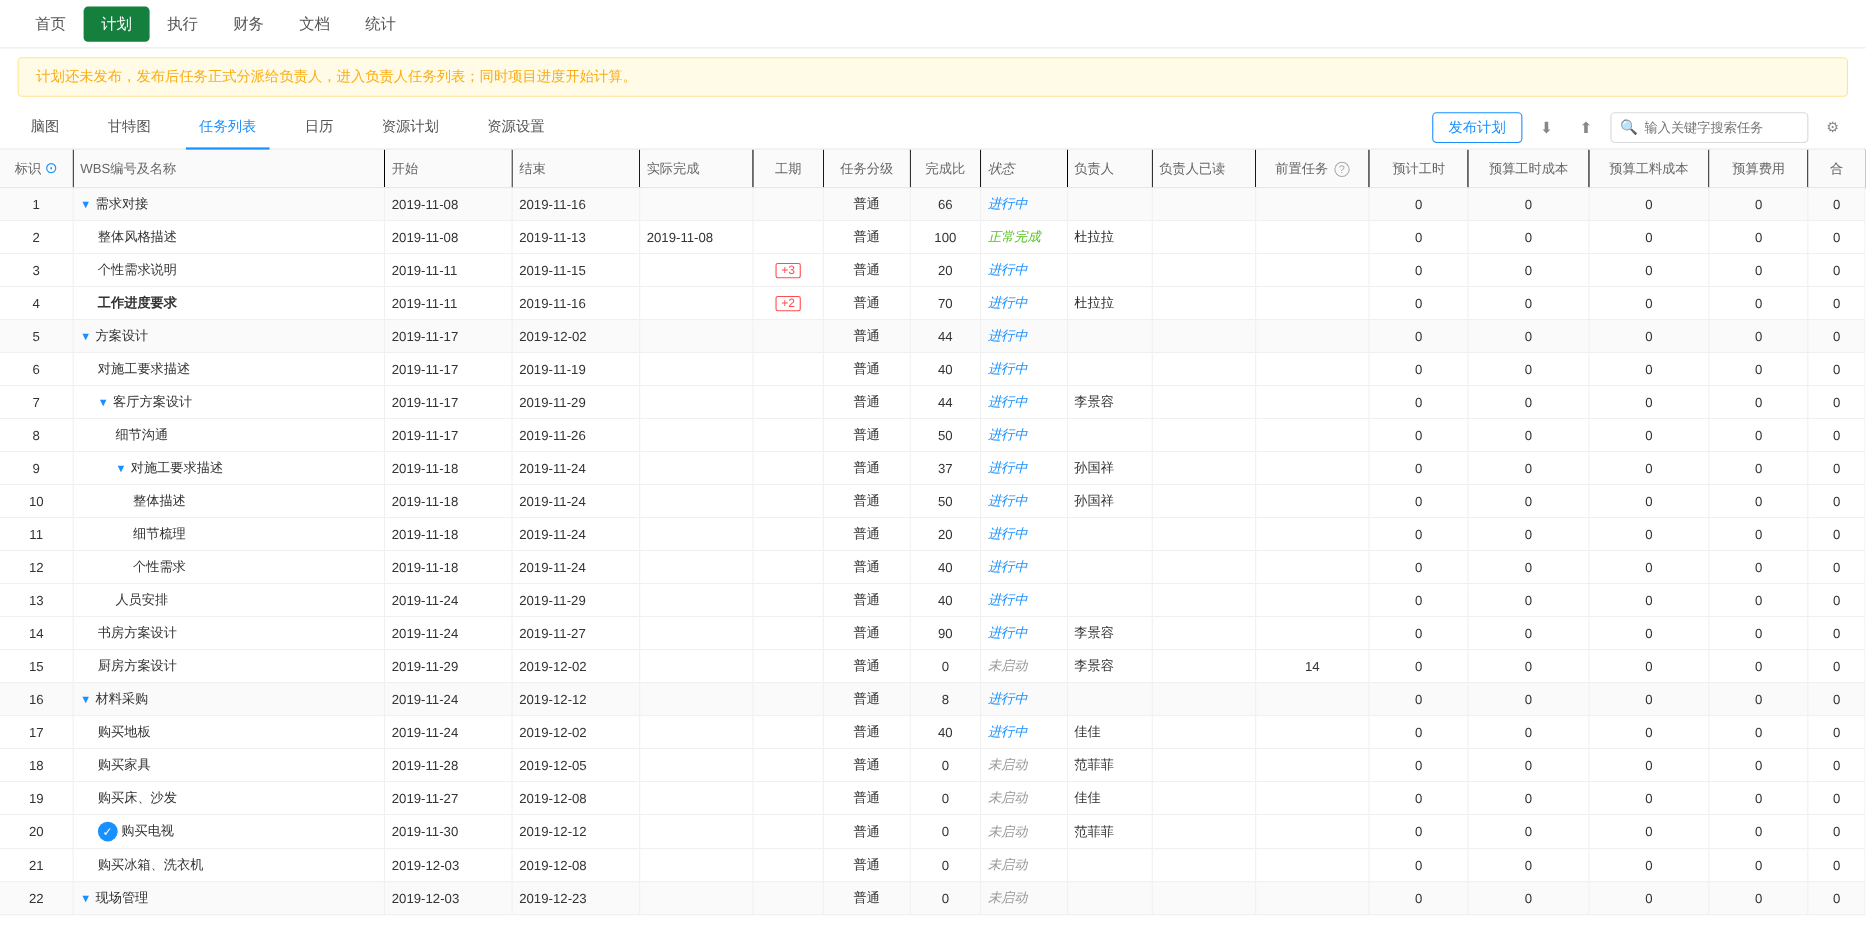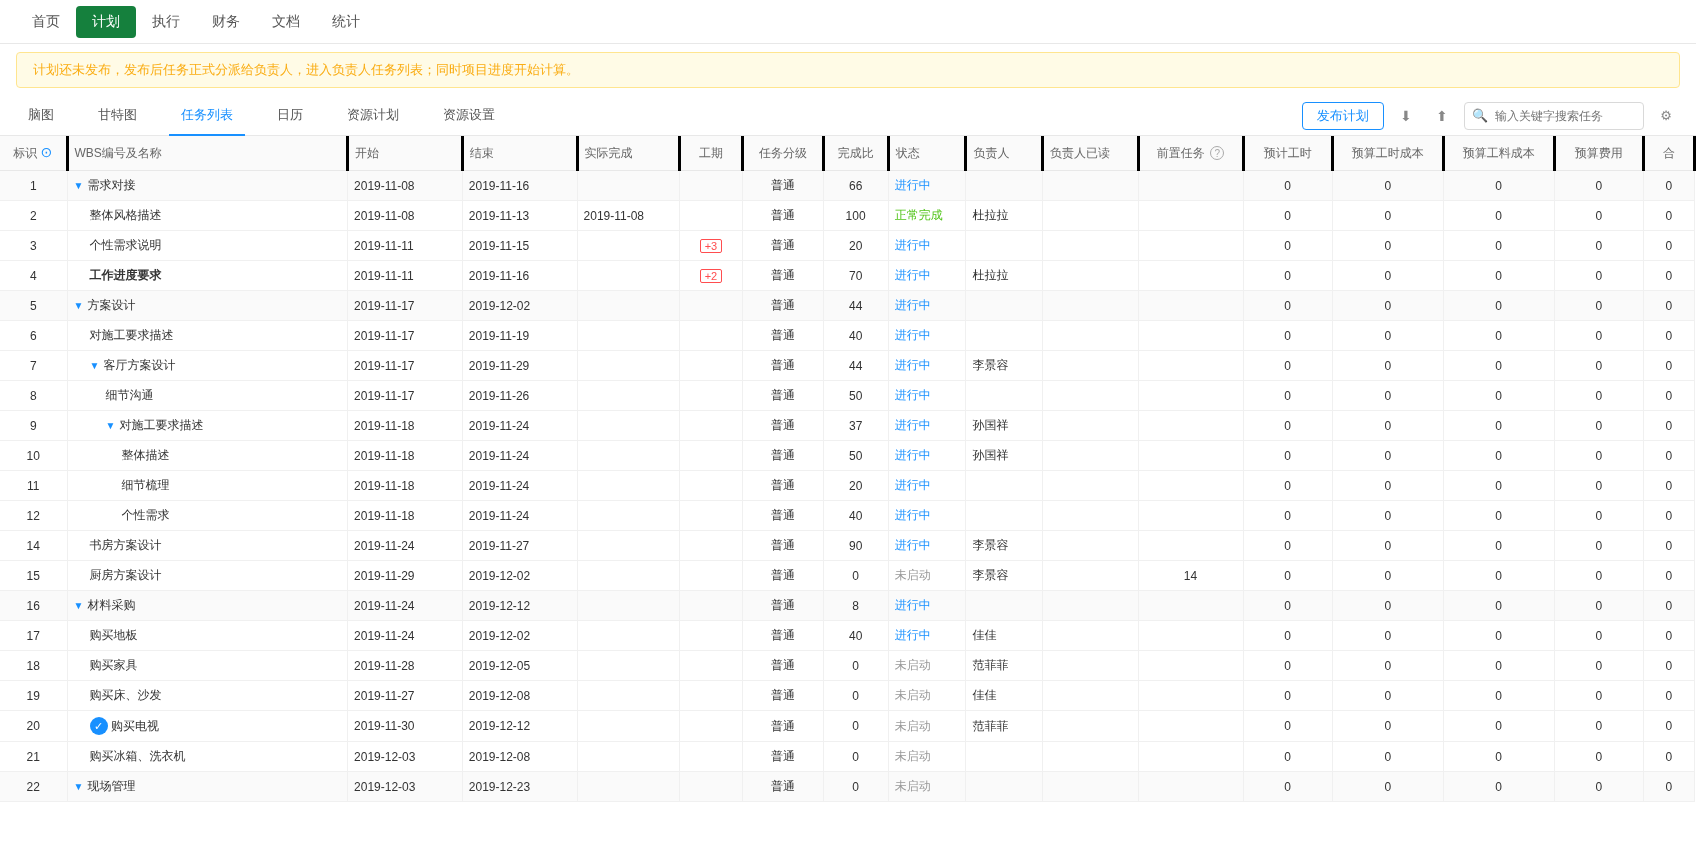--- a/index.html
+++ b/index.html
@@ -22,32 +22,32 @@
     .publish-btn { background: #fff; border: 1px solid #1890ff; color: #1890ff; padding: 4px 14px; border-radius: 4px; cursor: pointer; font-size: 13px; }
     .icon-btn { width: 28px; height: 28px; display: flex; align-items: center; justify-content: center; cursor: pointer; color: #888; font-size: 14px; }
     .search-box { display: flex; align-items: center; border: 1px solid #d9d9d9; border-radius: 4px; padding: 0 8px; height: 28px; gap: 6px; }
     .search-box input { border: none; outline: none; font-size: 12px; color: #999; width: 140px; background: transparent; }
     .gear-icon { width: 28px; height: 28px; display: flex; align-items: center; justify-content: center; cursor: pointer; color: #888; }
     
     
     .table-container { overflow-x: auto; overflow-y: auto; height: calc(100vh - 140px); }
     table { width: 100%; border-collapse: collapse; min-width: 1600px; }
     thead tr { background: #fafafa; border-bottom: 1px solid #e8e8e8; position: sticky; top: 0; z-index: 10; }
-    th { padding: 8px 6px; font-weight: 500; color: #666; font-size: 12px; text-align: left; border-bottom: 1px solid #e8e8e8; border-right: 3px solid #000000; white-space: nowrap; }
+    th { padding: 8px 6px; font-weight: 500; color: #666; font-size: 12px; text-align: left; border-bottom: 1px solid #e8e8e8; border-right: 1px solid #000000; white-space: nowrap; }
     td { padding: 6px 6px; font-size: 12px; border-bottom: 1px solid #f0f0f0; border-right: 1px solid #f0f0f0; white-space: nowrap; }
     
     .col-id { width: 40px; text-align: center; }
     .col-wbs { width: 220px; }
     .col-start { width: 90px; }
     .col-end { width: 90px; }
     .col-actual { width: 80px; }
     .col-work { width: 50px; text-align: center; }
     .col-priority { width: 60px; text-align: center; }
     .col-progress { width: 50px; text-align: center; }
-    .col-status { width: 60px; }
+    .col-status { width: 60px; font-style: italic; }
     .col-assignee { width: 60px; }
     .col-read { width: 60px; }
     .col-predecessor { width: 70px; text-align: center; }
     .col-est-time { width: 70px; text-align: center; }
     .col-est-time-cost { width: 80px; text-align: center; }
     .col-est-labor-cost { width: 80px; text-align: center; }
     .col-est-expense { width: 70px; text-align: center; }
     .col-total { width: 40px; text-align: center; }
     
     .group-row { font-weight: 500; background: #fafafa; }
@@ -340,20 +340,39 @@
           <td class="col-assignee"></td>
           <td class="col-read"></td>
           <td class="col-predecessor"></td>
           <td class="col-est-time">0</td>
           <td class="col-est-time-cost">0</td>
           <td class="col-est-labor-cost">0</td>
           <td class="col-est-expense">0</td>
           <td class="col-total">0</td>
         </tr>
         <tr>
+          <td class="col-id">13</td>
+          <td class="col-wbs" style="padding-left: 38px;"><span>人员安排</span></td>
+          <td class="col-start">2019-11-24</td>
+          <td class="col-end">2019-11-29</td>
+          <td class="col-actual"></td>
+          <td class="col-work"></td>
+          <td class="col-priority">普通</td>
+          <td class="col-progress">40</td>
+          <td class="col-status"><span style="color:#1890ff">进行中</span></td>
+          <td class="col-assignee"></td>
+          <td class="col-read"></td>
+          <td class="col-predecessor"></td>
+          <td class="col-est-time">0</td>
+          <td class="col-est-time-cost">0</td>
+          <td class="col-est-labor-cost">0</td>
+          <td class="col-est-expense">0</td>
+          <td class="col-total">0</td>
+        </tr>
+        <tr>
           <td class="col-id">14</td>
           <td class="col-wbs" style="padding-left: 22px;"><span>书房方案设计</span></td>
           <td class="col-start">2019-11-24</td>
           <td class="col-end">2019-11-27</td>
           <td class="col-actual"></td>
           <td class="col-work"></td>
           <td class="col-priority">普通</td>
           <td class="col-progress">90</td>
           <td class="col-status"><span style="color:#1890ff">进行中</span></td>
           <td class="col-assignee">李景容</td>

